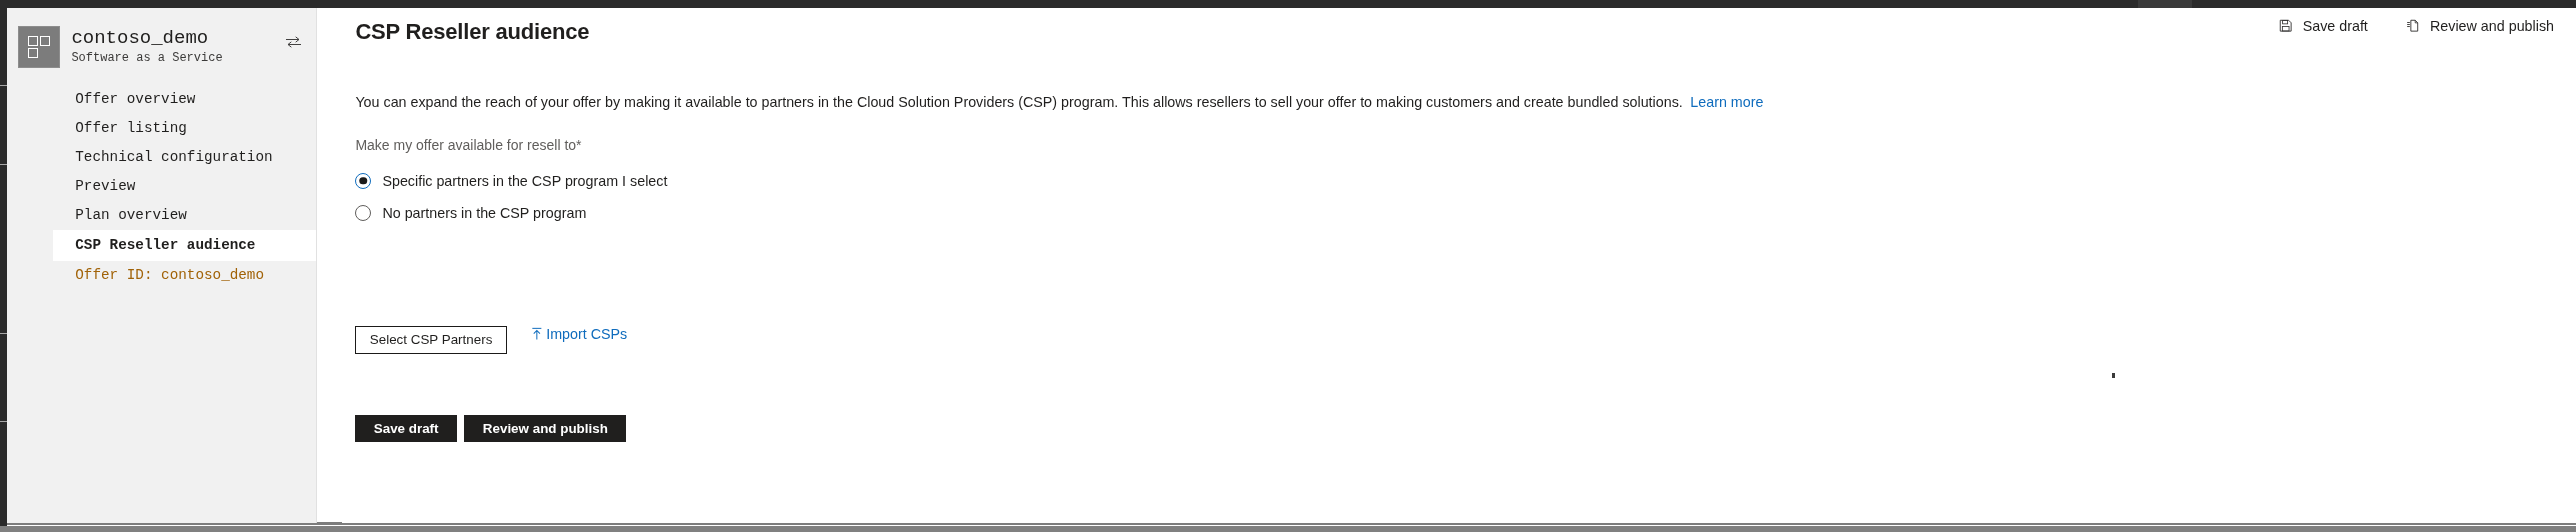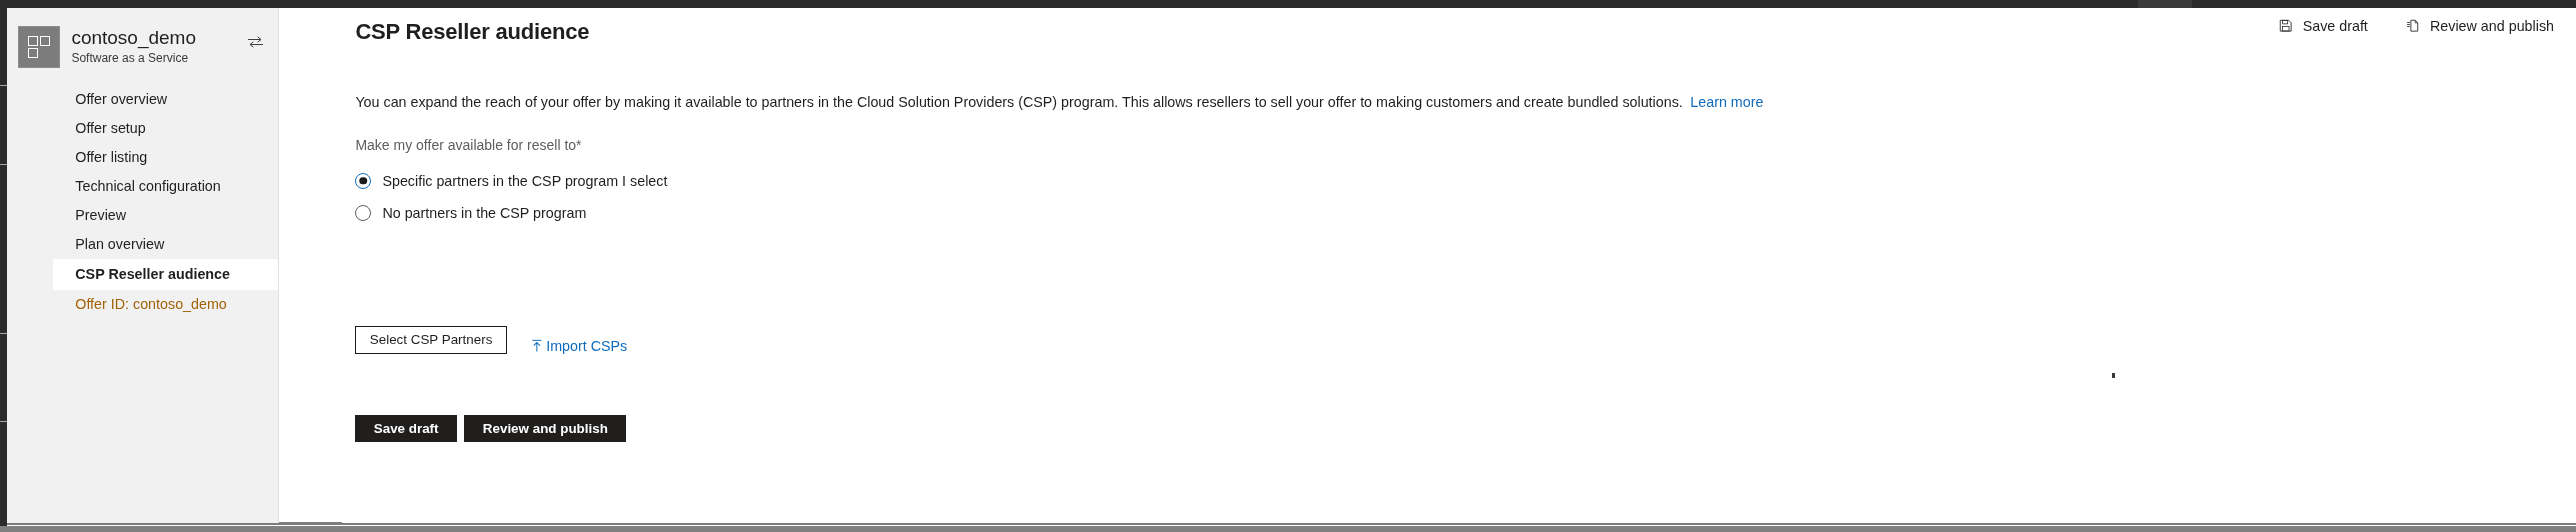--- a/index.html
+++ b/index.html
@@ -64,26 +64,27 @@
     width: 2569px;
     height: 3.4px;
     background: #7d7d7d;
   }
 
   
   .sidebar {
     position: absolute;
     left: 6.7px;
     top: 7.5px;
-    width: 272px;
+    width: 310px;
     height: 515px;
     background: #f1f1f1;
     border-right: 1.7px solid #e1e1e1;
     box-sizing: border-box;
     overflow: hidden;
+    font-family: Liberation Mono, monospace;
   }
   .offer-header {
     display: flex;
     align-items: flex-start;
     padding: 18.4px 11.7px 0 11.7px;
     position: relative;
   }
   .offer-logo {
     width: 42px;
     height: 42px;
@@ -274,21 +275,21 @@
     font-size: 14.3px;
     color: #201f1e;
     white-space: nowrap;
   }
 
   .actions-row {
     position: absolute;
     left: 13.4px;
     top: 318px;
     display: flex;
-    align-items: flex-end;
+    align-items: flex-start;
   }
   .btn-outline {
     height: 28px;
     min-width: 0;
     padding: 0 13.4px;
     background: #ffffff;
     border: 1.3px solid #1b1a19;
     color: #201f1e;
     font-size: 13.4px;
     font-family: "Liberation Sans", sans-serif;
@@ -378,23 +379,20 @@
         <svg viewBox="0 0 20 14" width="17" height="11.7" aria-hidden="true">
           <path d="M1 4.2 H16.2 M12.6 1 L16.6 4.2 L12.6 7.4" fill="none" stroke="currentColor" stroke-width="1.1"></path>
           <path d="M19 10.2 H3.8 M7.4 7 L3.4 10.2 L7.4 13.4" fill="none" stroke="currentColor" stroke-width="1.1"></path>
         </svg>
       </span>
     </div>
 
     <div class="nav">
       <div class="nav-item">
         <span>Offer overview</span>
-      </div>
-      <div class="nav-item">
-        <span>Offer setup</span>
       </div>
       <div class="nav-item">
         <span>Offer listing</span>
       </div>
       <div class="nav-item">
         <span>Technical configuration</span>
       </div>
       <div class="nav-item">
         <span>Preview</span>
       </div>

